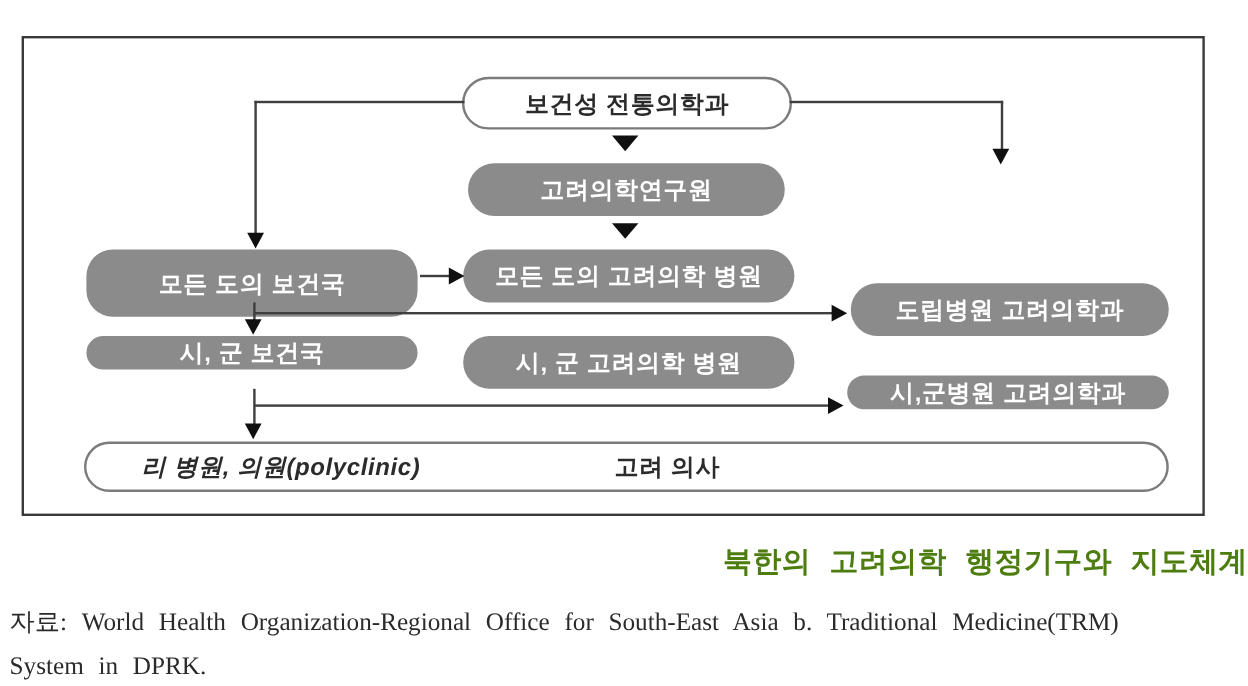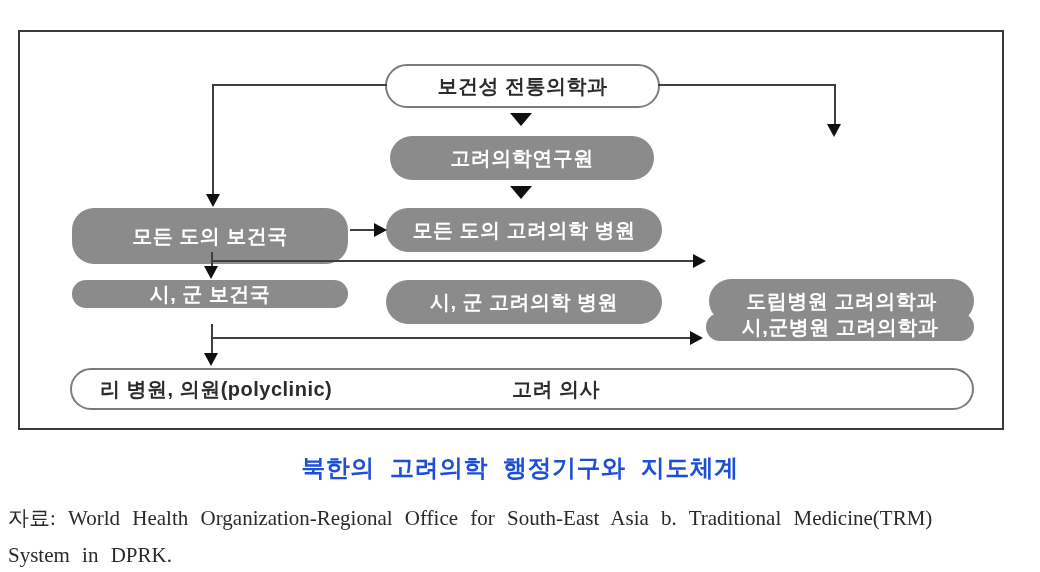--- a/index.html
+++ b/index.html
@@ -11,44 +11,44 @@
         font-weight:bold;font-size:20px;border-radius:22px;letter-spacing:0.5px;}
   .filled{background:#8b8b8b;color:#ffffff;}
   .outline{background:#ffffff;border:2px solid #7b7b7b;color:#2b2b2b;}
   .hline,.vline{position:absolute;background:#3f3f3f;}
   .arrow-down{position:absolute;width:0;height:0;
       border-left:7px solid transparent;border-right:7px solid transparent;border-top:13px solid #101010;}
   .arrow-down.big{border-left-width:11px;border-right-width:11px;}
   .arrow-right{position:absolute;width:0;height:0;
       border-top:7px solid transparent;border-bottom:7px solid transparent;border-left:13px solid #101010;}
   .bottom-node{justify-content:flex-start;}
-  .bottom-node .left-label{margin-left:28px;}
+  .bottom-node .left-label{margin-left:46px;font-style:italic;}
   .bottom-node .mid-label{position:absolute;left:440px;}
-  .fig-title{position:absolute;left:0;right:0;top:452px;text-align:center;
-      font-size:24px;font-weight:bold;color:#1d4ed8;word-spacing:8px;letter-spacing:0.5px;}
+  .fig-title{position:absolute;left:0;right:0;top:452px;text-align:right;
+      font-size:24px;font-weight:bold;color:#4d7c0f;word-spacing:8px;letter-spacing:0.5px;}
   .source{position:absolute;left:8px;top:500px;width:1024px;
       font-family:"Liberation Serif",serif;font-size:21px;color:#2a2a2a;line-height:37px;word-spacing:7px;}
 </style>
 </head>
 <body>
 
 <div class="page">
 
   <div class="frame">
 
     <div class="node filled" style="left:370px;top:104px;width:264px;height:44px;">고려의학연구원</div>
 
     <div class="node outline" style="left:365px;top:32px;width:275px;height:44px;">보건성 전통의학과</div>
 
 
     <div class="node filled" style="left:52px;top:176px;width:276px;height:56px;">모든 도의 보건국</div>
 
     <div class="node filled" style="left:366px;top:176px;width:276px;height:44px;">모든 도의 고려의학 병원</div>
 
-    <div class="node filled" style="left:689px;top:204px;width:265px;height:44px;margin-top:43px;">도립병원 고려의학과</div>
+    <div class="node filled" style="left:689px;top:204px;width:265px;height:44px;">도립병원 고려의학과</div>
 
     <div class="node filled" style="left:52px;top:248px;width:276px;height:28px;">시, 군 보건국</div>
 
     <div class="node filled" style="left:366px;top:248px;width:276px;height:44px;">시, 군 고려의학 병원</div>
 
     <div class="node filled" style="left:686px;top:281px;width:268px;height:28px;">시,군병원 고려의학과</div>
 
     <div class="node outline bottom-node" style="left:50px;top:336px;width:904px;height:42px;border-radius:21px;">
       <span class="left-label">리 병원, 의원(polyclinic)</span>
       <span class="mid-label">고려 의사</span>

